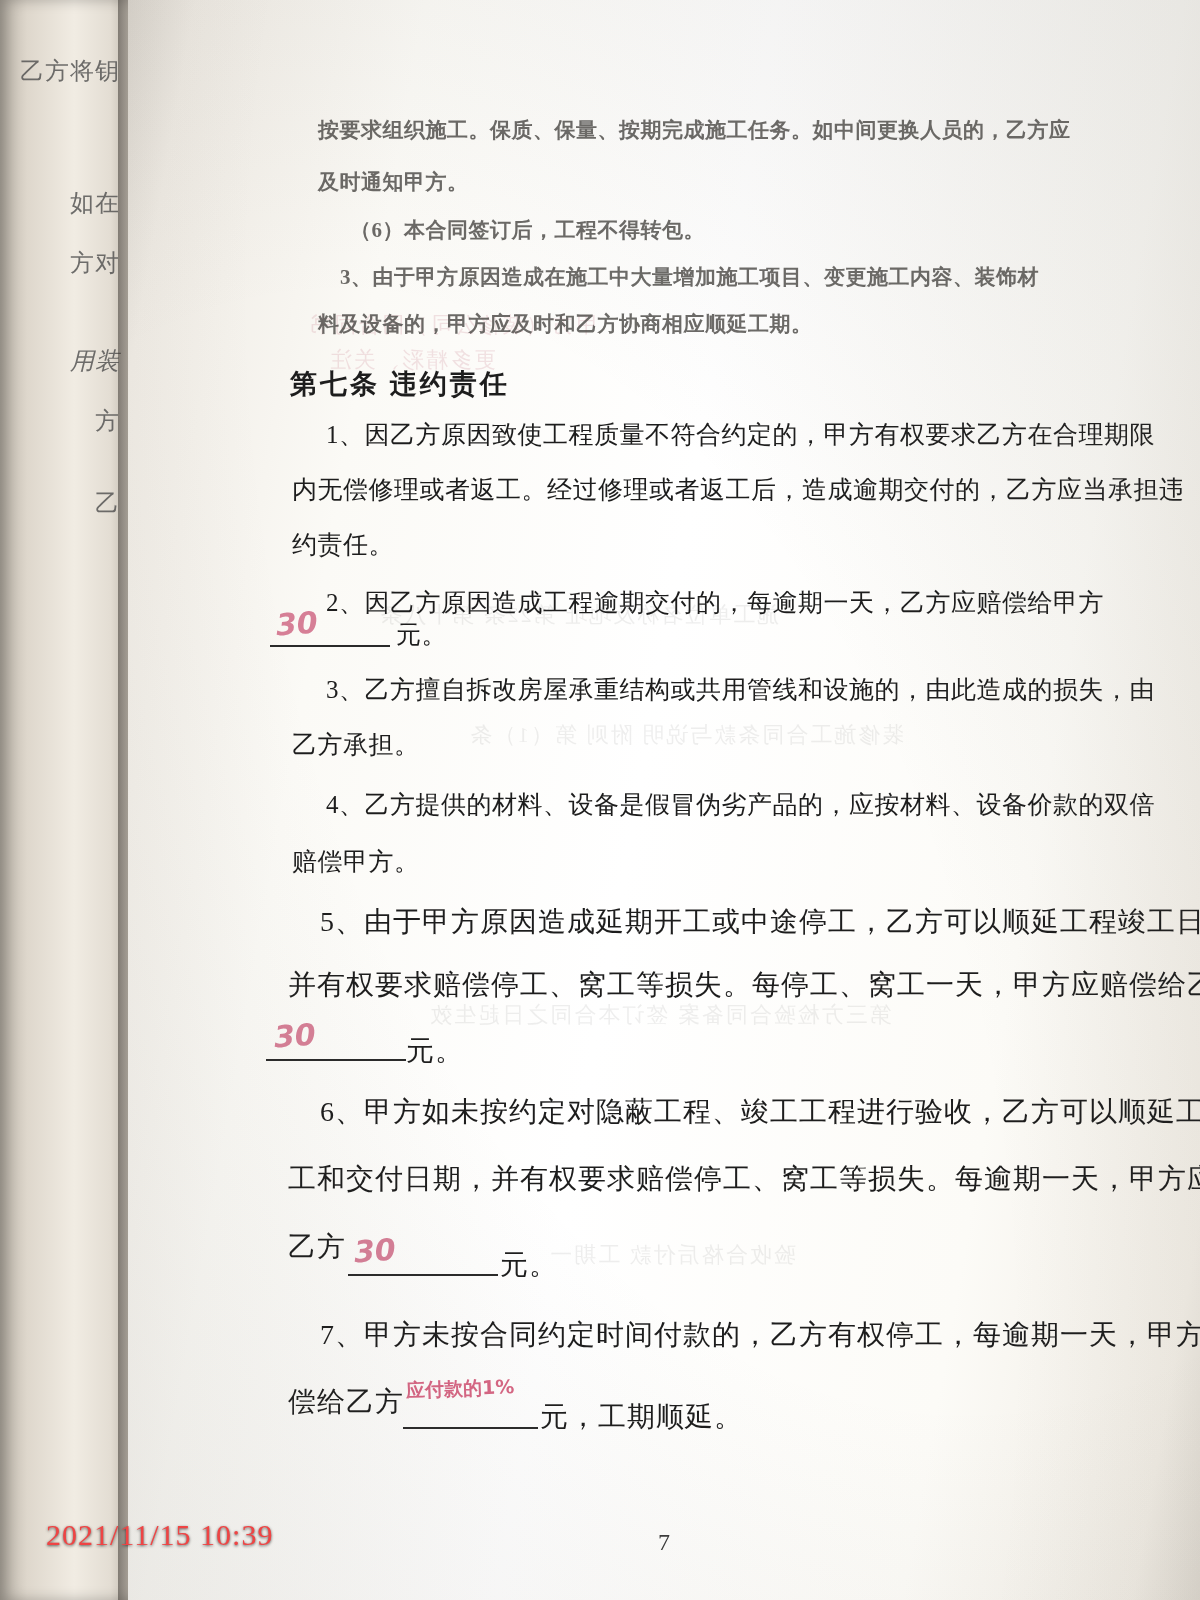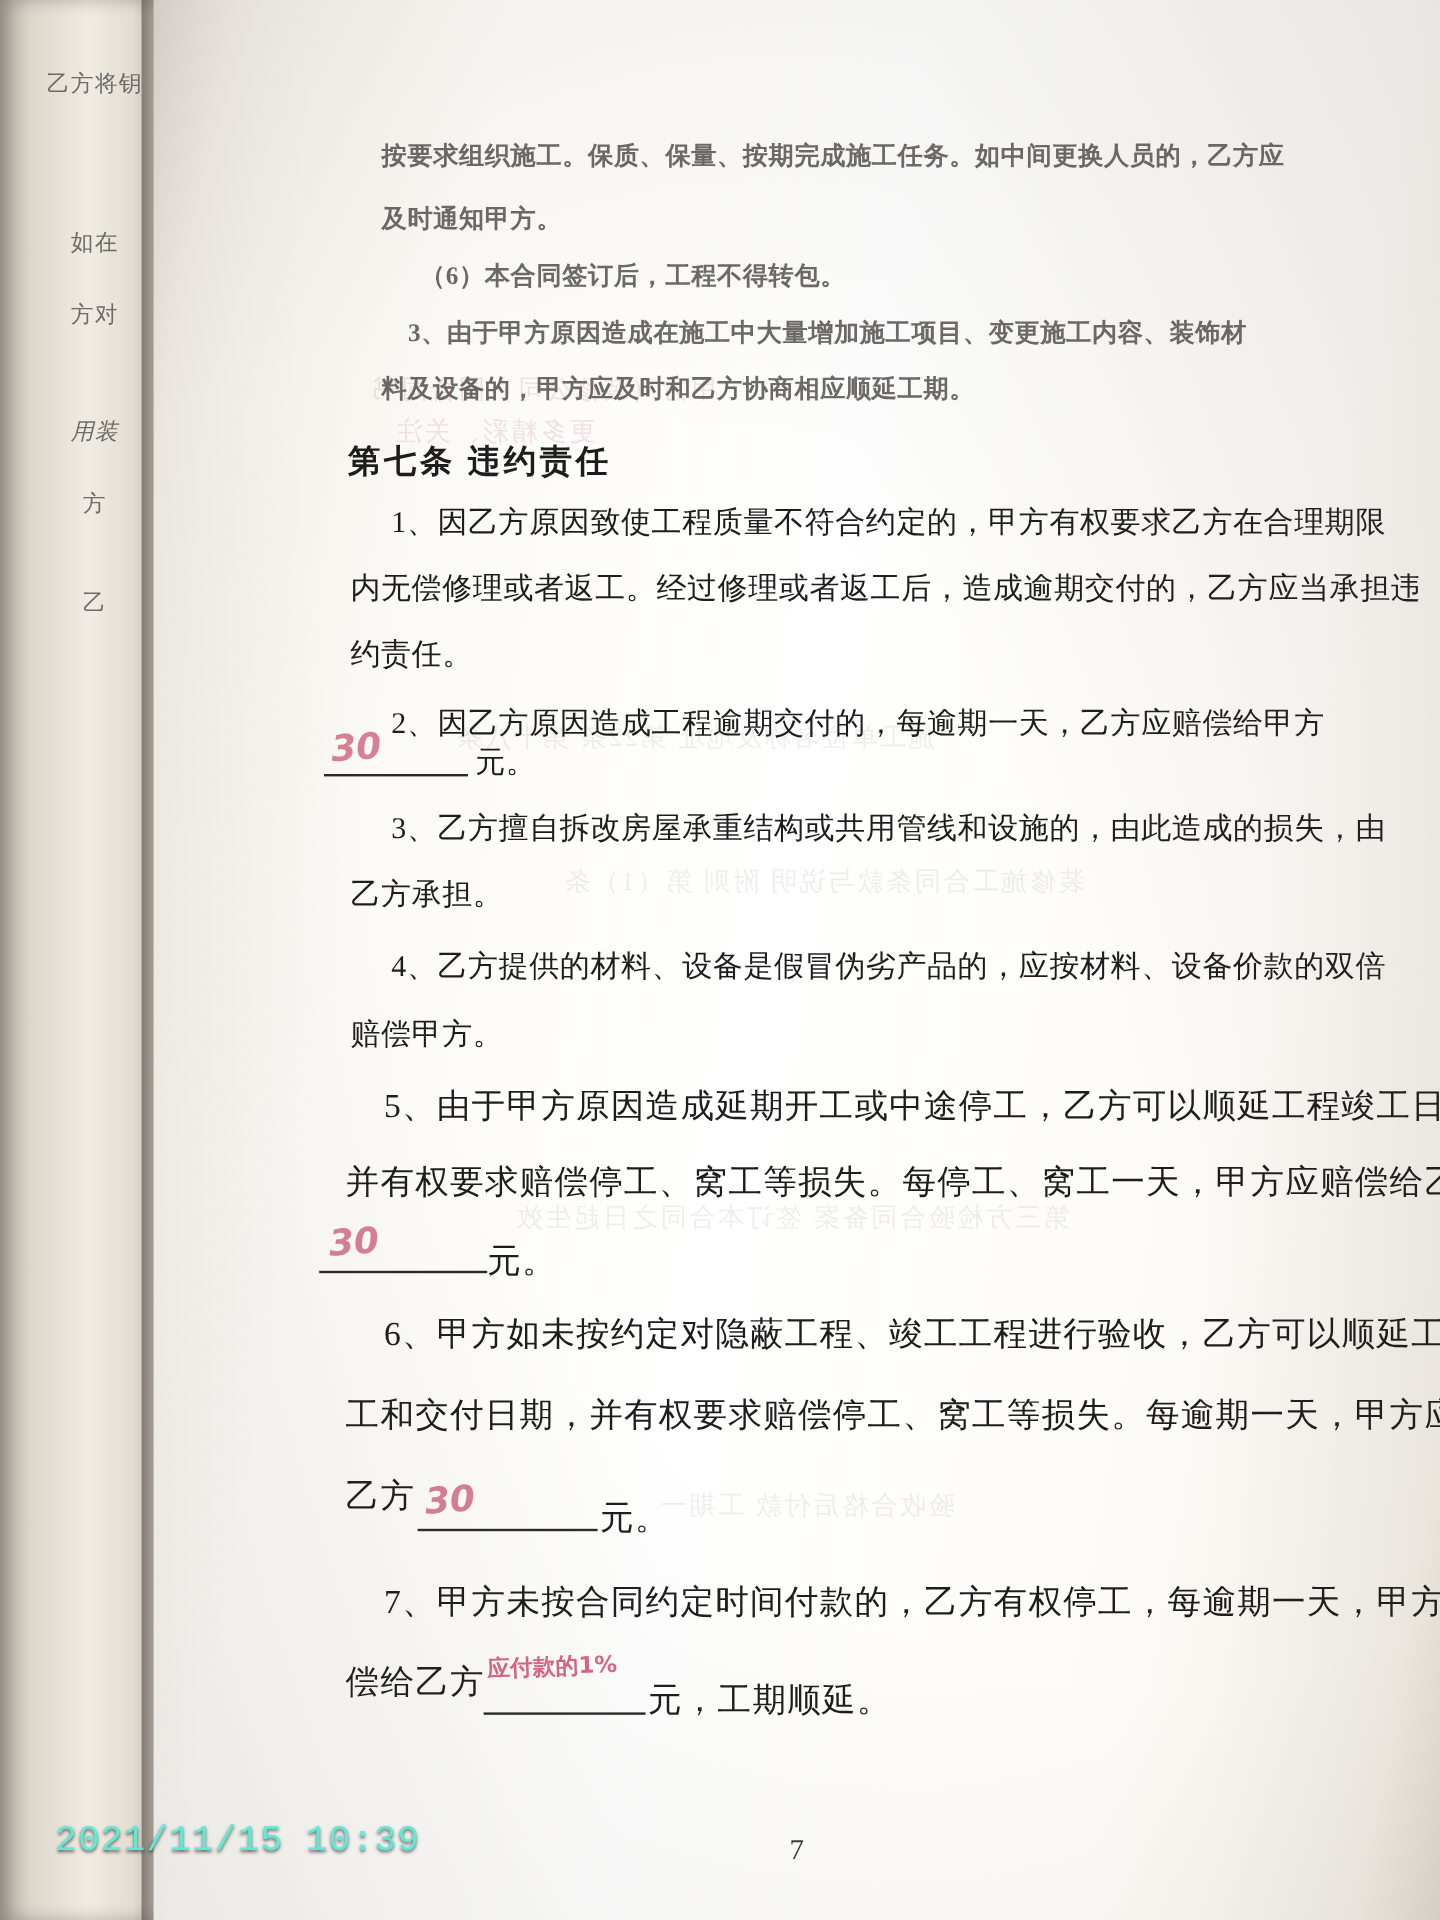--- a/index.html
+++ b/index.html
@@ -62,28 +62,28 @@
   
   .left-page {
     position: absolute;
     left: 0; top: 0;
     width: 135px; height: 1600px;
     background: linear-gradient(90deg, #b9b2a7 0%, #ded7cc 20%, #f1ece3 55%, #e3ddd3 82%, #b5aea3 100%);
     box-shadow: 6px 0 14px rgba(0,0,0,.25) inset;
   }
   .left-page .ltext {
     position: absolute;
-    left: 24px;
+    left: 10px;
     width: 110px;
     color: #4a4a4a;
-    font-size: 19px;
+    font-size: 24px;
     line-height: 26px;
     letter-spacing: 1px;
     opacity: .78;
-    text-align: center;
+    text-align: right;
   }
   .spine {
     position: absolute;
     left: 118px; top: 0;
     width: 26px; height: 1600px;
     background: linear-gradient(90deg, rgba(60,55,50,.55) 0%, rgba(110,104,96,.28) 45%, rgba(255,255,255,0) 100%);
   }
 
   
   .page-sheet {
@@ -169,23 +169,23 @@
     left: 0; right: 0;
     bottom: 44px;
     text-align: center;
     font-size: 24px;
     color: #3b3b3b;
   }
   .timestamp {
     position: absolute;
     left: 46px;
     bottom: 48px;
-    font-family: Liberation Mono, monospace;
+    font-family: Liberation Serif, serif;
     font-size: 30px;
-    color: #5eead4;
+    color: #ef4444;
     letter-spacing: 1px;
     text-shadow: 0 1px 3px rgba(0,0,0,.65);
     text-align: right;
   }
 
   
   .edge-obj {
     position: absolute;
     right: 0;
     background: linear-gradient(180deg, #e9e4da, #cfc9bd);

